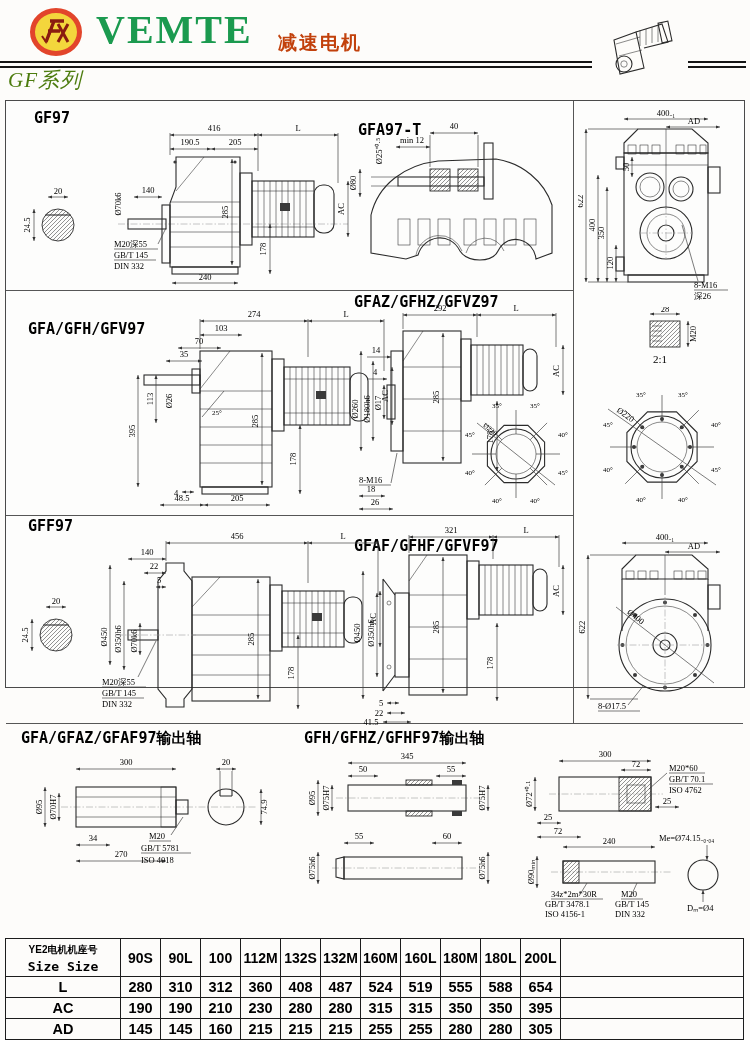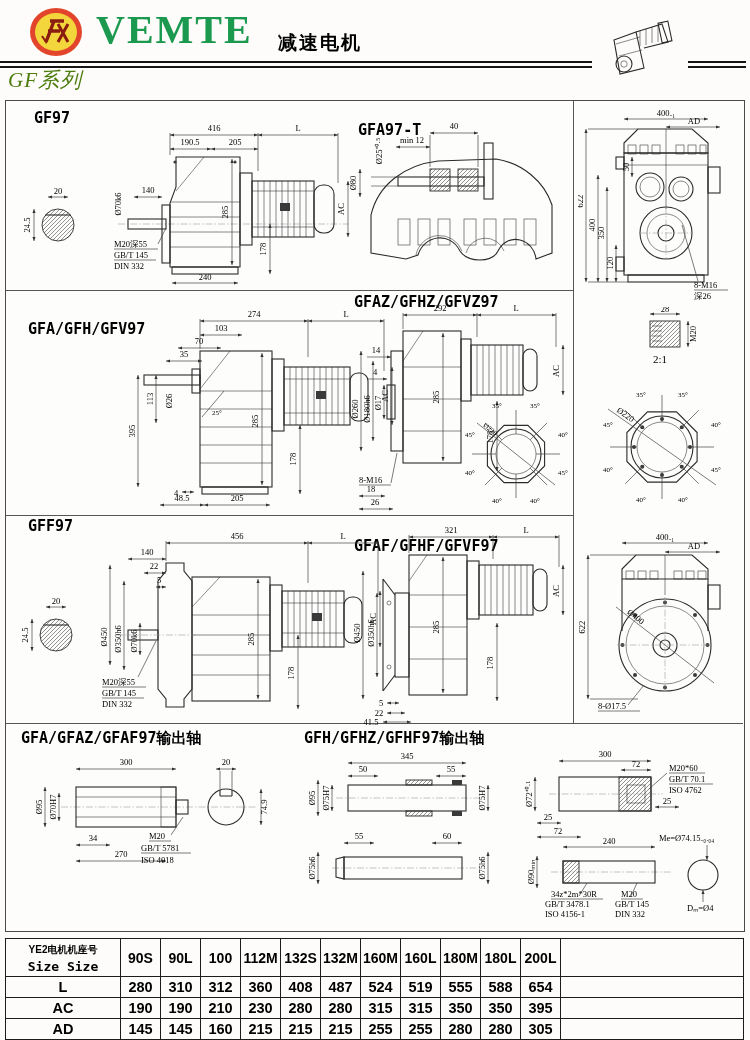--- a/index.html
+++ b/index.html
@@ -2,25 +2,25 @@
 <html><head>
 <meta charset="utf-8">
 <style>
   html,body{margin:0;padding:0;}
   body{width:750px;height:1040px;background:#fdfcfa;font-family:"Liberation Serif",serif;position:relative;overflow:hidden;}
   .abs{position:absolute;}
   
   .logo-badge{position:absolute;left:30px;top:8px;width:52px;height:48px;border-radius:50%;
     background:#f3d63c;border:5px solid #e2452b;box-sizing:border-box;display:flex;align-items:center;justify-content:center;}
   .brand{position:absolute;left:96px;top:6px;font:bold 40px "Liberation Serif",serif;color:#1b9a4f;letter-spacing:2px;}
-  .doc-title{position:absolute;left:278px;top:30px;font:bold 19px "DejaVu Sans",sans-serif;color:#000000;letter-spacing:2px;}
+  .doc-title{position:absolute;left:278px;top:30px;font:bold 19px "DejaVu Sans",sans-serif;color:#c2410c;letter-spacing:2px;}
   .rule{position:absolute;top:61px;height:3px;border-top:2.2px solid #151515;border-bottom:2.2px solid #151515;}
   .series{position:absolute;left:8px;top:66px;font:italic 21px "Liberation Serif",serif;color:#4d7c0f;letter-spacing:1px;}
   
-  .sheet{position:absolute;left:5px;top:100px;width:740px;height:832px;border:1.6px solid #4a4a4a;box-sizing:border-box;background:#fdfdfc;}
+  .sheet{position:absolute;left:5px;top:100px;width:740px;height:588px;border:1.6px solid #4a4a4a;box-sizing:border-box;background:#fdfdfc;}
   .vline,.hline{position:absolute;background:#565656;}
   .figtitle{position:absolute;font:bold 15px "DejaVu Sans Mono",monospace;color:#000;white-space:nowrap;}
   .ftc{text-align:left;}
   svg{position:absolute;}
   svg text{font:8.5px "Liberation Serif",serif;fill:#000;}
   text.t7{font-size:7px;}
   .o{fill:none;stroke:#2b2b2b;stroke-width:1.1;}
   .i{fill:none;stroke:#2b2b2b;stroke-width:0.55;}
   .dl{fill:none;stroke:#444;stroke-width:0.7;}
   .cl{fill:none;stroke:#999;stroke-width:0.55;stroke-dasharray:7 2 1.5 2;}

